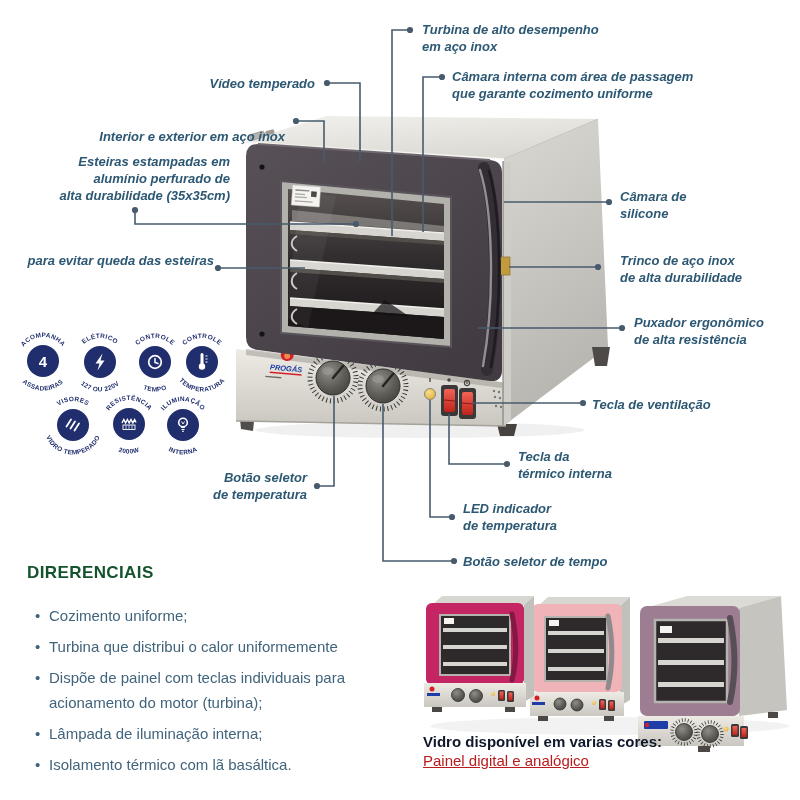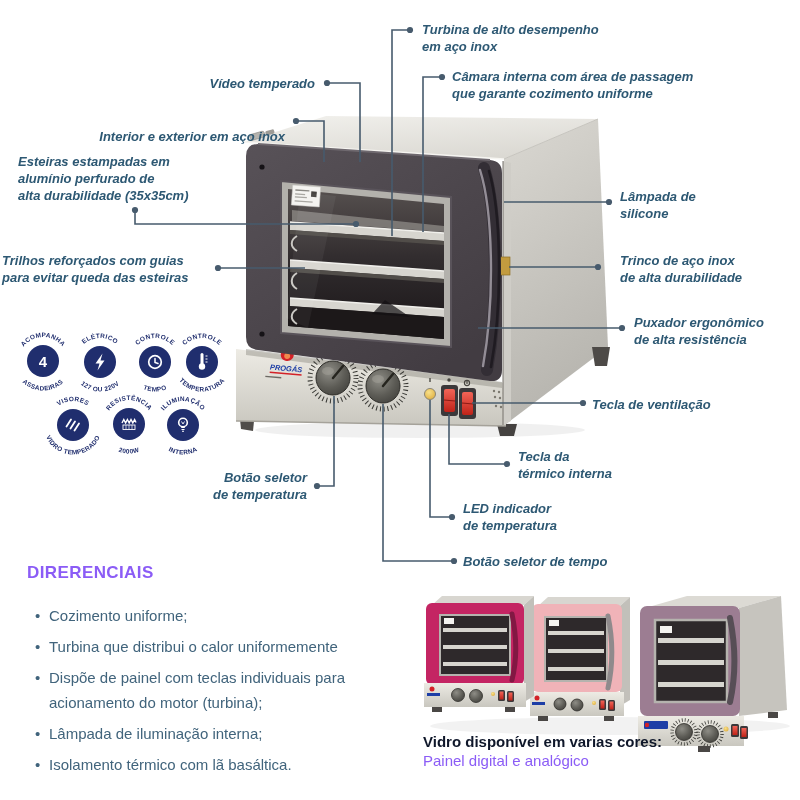--- a/index.html
+++ b/index.html
@@ -2,30 +2,30 @@
 <html><head>
 <meta charset="utf-8">
 <style>
   html,body{margin:0;padding:0;background:#fff;}
   #canvas{position:relative;width:800px;height:800px;background:#fff;overflow:hidden;
           font-family:"Liberation Sans",sans-serif;}
   #art{position:absolute;left:0;top:0;}
   .co{position:absolute;font-weight:700;font-size:13px;line-height:17px;color:#2d5873;font-style:italic;}
   .co .ln{display:block;}
   .r{text-align:right;}
-  .c{text-align:left;}
+  .c{text-align:right;}
   .badge-arc{font-size:6.4px;font-weight:700;fill:#202e6e;letter-spacing:.35px;}
   #dif-title{position:absolute;left:27px;top:563px;font-size:17px;font-weight:700;
-             color:#8b5cf6;letter-spacing:.4px;}
+             color:#14532d;letter-spacing:.4px;}
   #dif-list{position:absolute;left:24px;top:592px;width:368px;margin:11px;padding:0;
             list-style:none;font-size:15px;color:#41647c;line-height:25px;}
   #dif-list li{margin:0 0 6px 0;padding-left:14px;position:relative;}
   #dif-list li::before{content:"•";position:absolute;left:0;top:0;color:#41647c;}
   #cap-title{position:absolute;left:423px;top:733px;font-size:15px;font-weight:700;color:#0f172a;}
-  #cap-sub{position:absolute;left:423px;top:752px;font-size:15px;color:#8b5cf6;}
+  #cap-sub{position:absolute;left:423px;top:752px;font-size:15px;color:#b91c1c;text-decoration:underline;}
 </style>
 </head>
 <body>
 
 <div id="canvas">
 
 <svg id="art" width="800" height="800" viewBox="0 0 800 800">
   <defs>
     <linearGradient id="gTop" x1="0" y1="0" x2="0.6" y2="1">
       <stop offset="0" stop-color="#f2f1ed"></stop>
@@ -439,25 +439,24 @@
 </div>
 <div class="co r" style="left:85px;top:128px;width:200px">
   <span class="ln">Interior e exterior em aço inox</span>
 </div>
 <div class="co c" style="left:18px;top:153px;width:212px">
   <span class="ln">Esteiras estampadas em</span>
   <span class="ln">alumínio perfurado de</span>
   <span class="ln">alta durabilidade (35x35cm)</span>
 </div>
 <div class="co c" style="left:2px;top:252px;width:212px">
-  <span class="ln">Trilhos reforçados com guias</span>
   <span class="ln">para evitar queda das esteiras</span>
 </div>
 <div class="co" style="left:620px;top:188px;width:110px">
-  <span class="ln">Lâmpada de</span>
+  <span class="ln">Câmara de</span>
   <span class="ln">silicone</span>
 </div>
 <div class="co" style="left:620px;top:252px;width:160px">
   <span class="ln">Trinco de aço inox</span>
   <span class="ln">de alta durabilidade</span>
 </div>
 <div class="co" style="left:634px;top:314px;width:160px">
   <span class="ln">Puxador ergonômico</span>
   <span class="ln">de alta resistência</span>
 </div>

